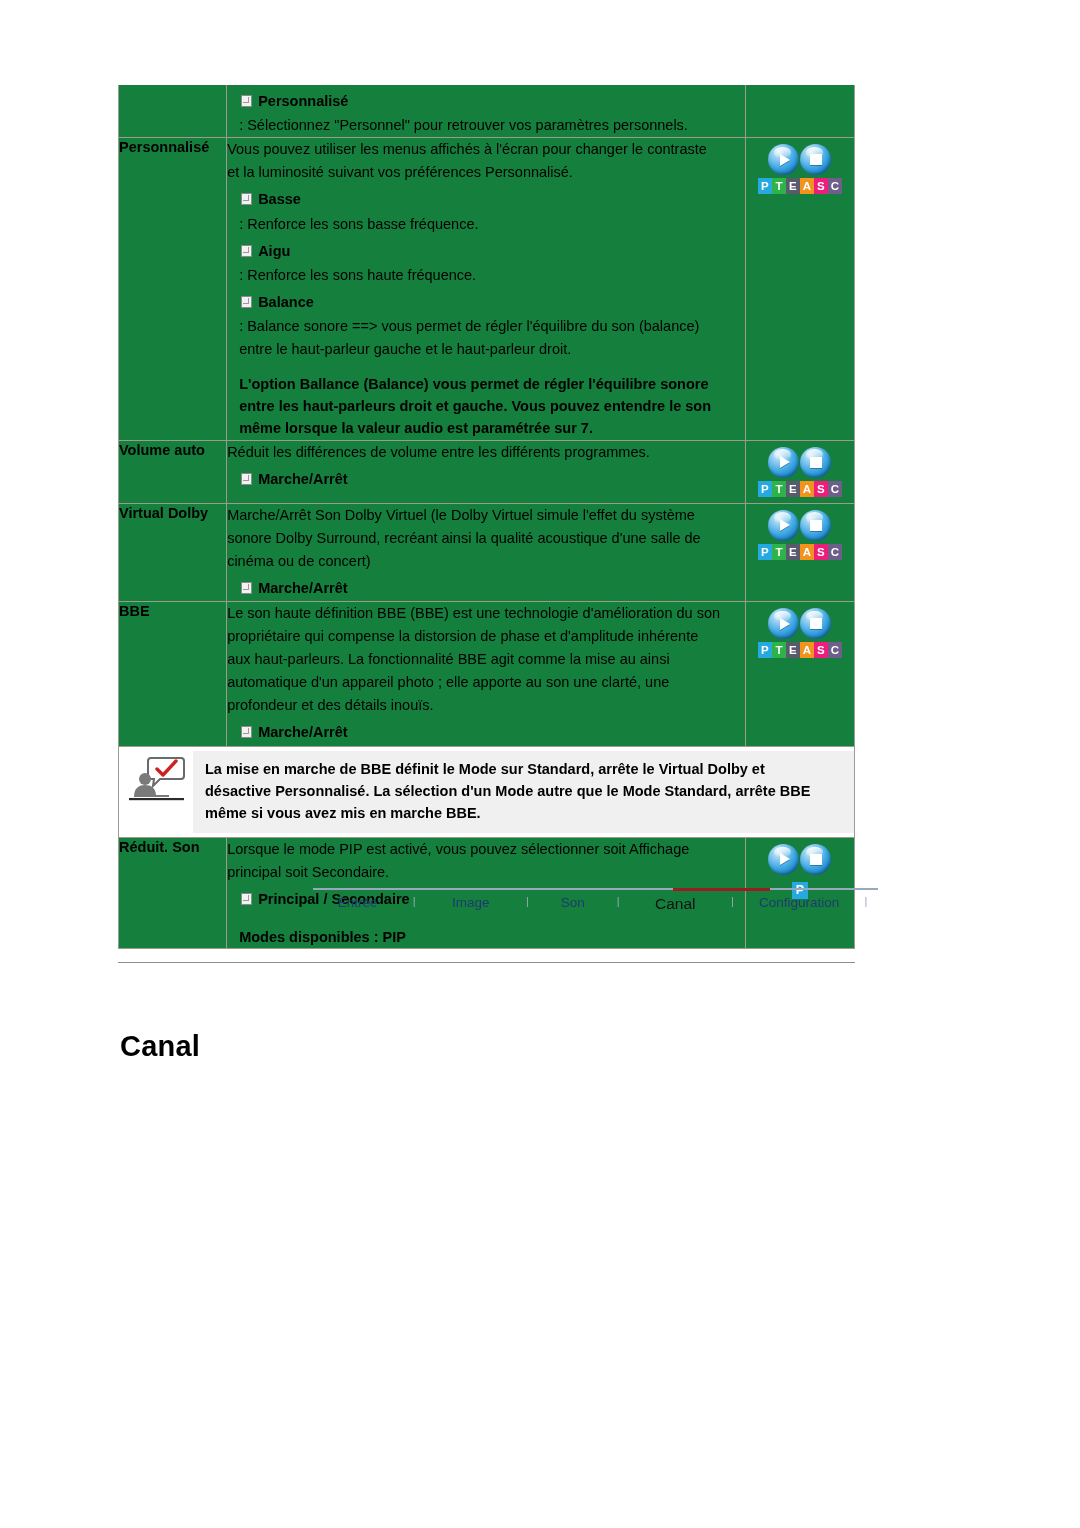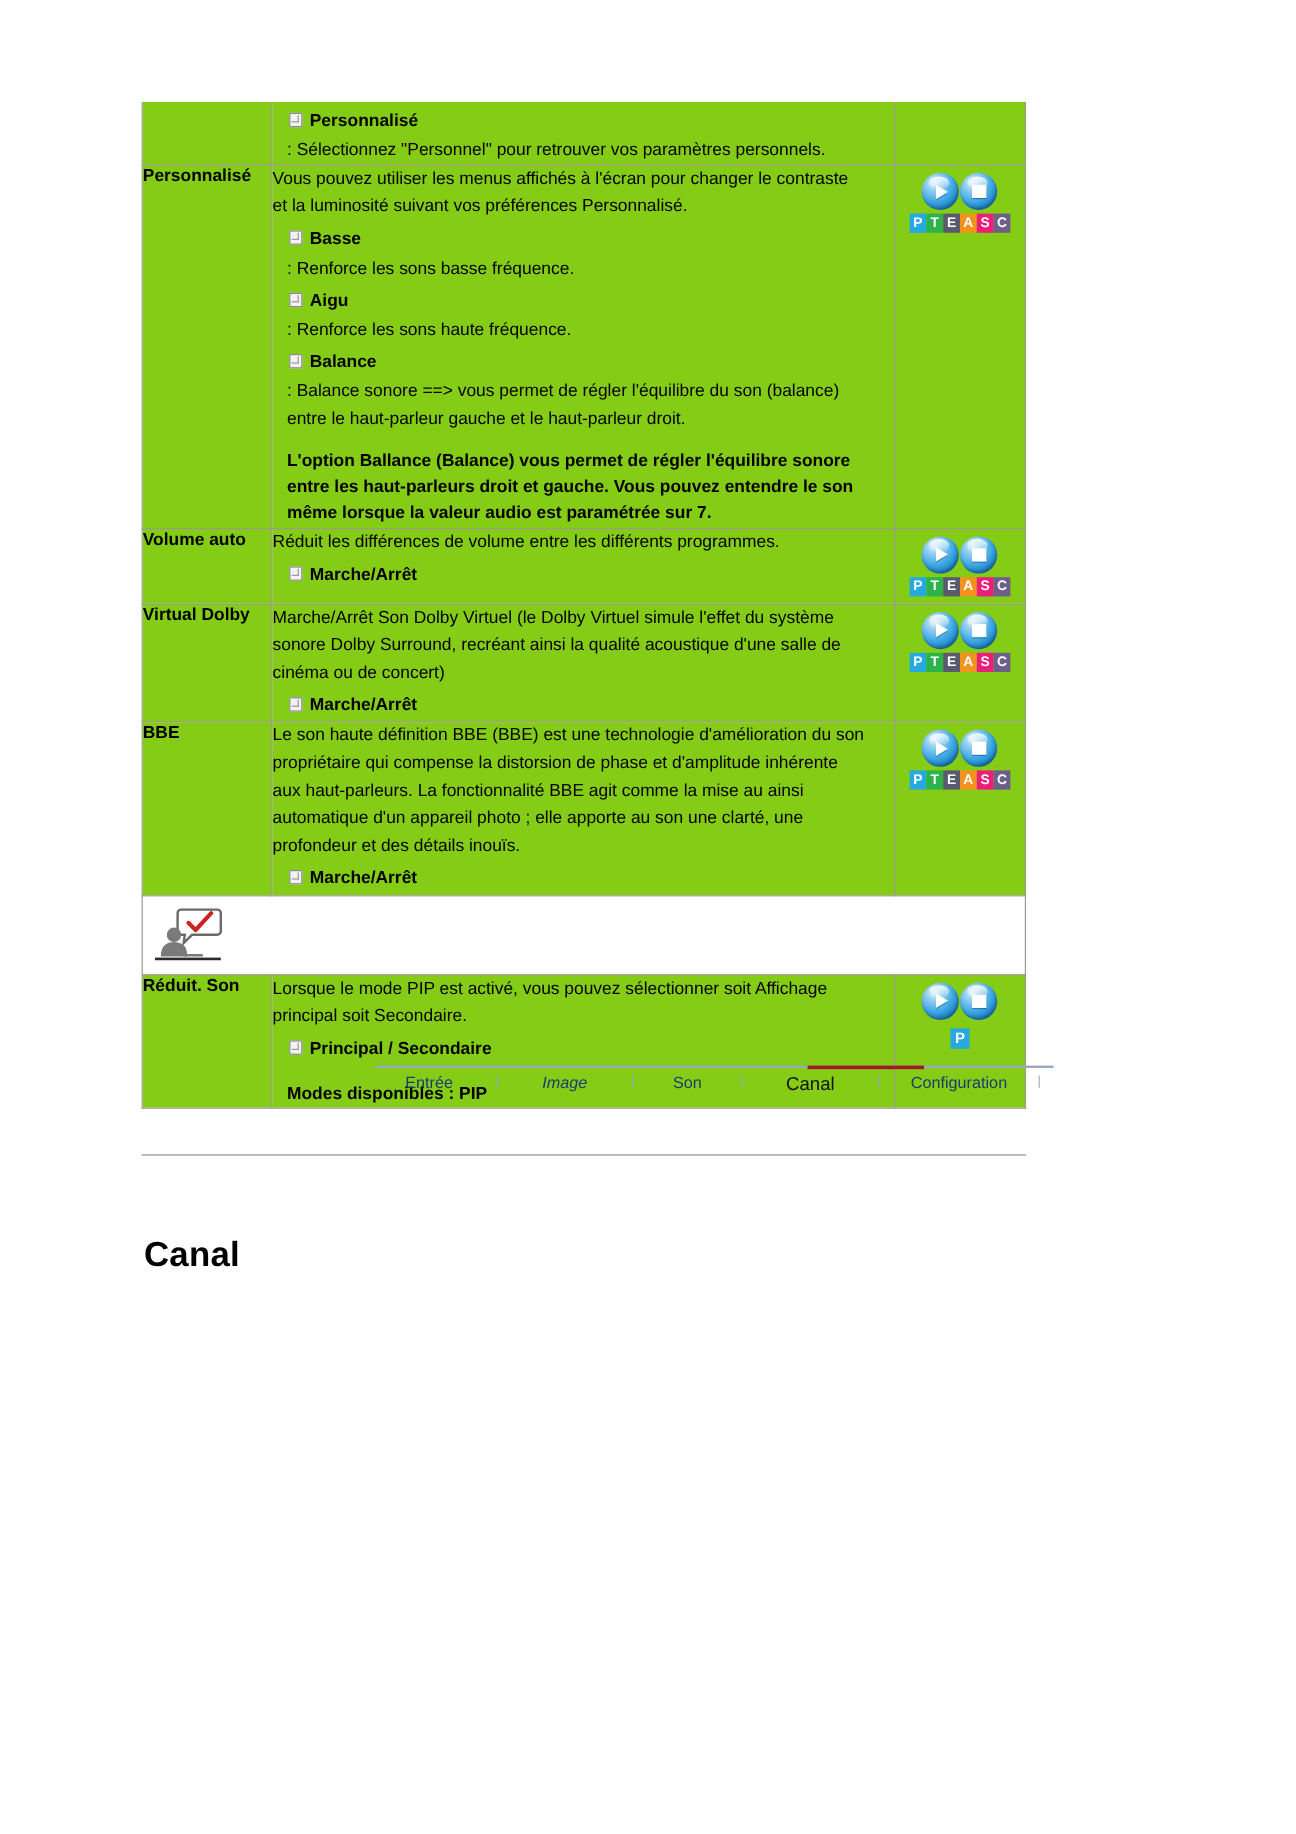--- a/index.html
+++ b/index.html
@@ -28,21 +28,21 @@
     left: 118px;
     top: 85px;
     width: 737px;
     border-collapse: collapse;
     table-layout: fixed;
   }
   .spec-table td {
     border: 1px solid #9b9b8e;
     vertical-align: top;
     padding: 0;
-    background: #84cc16;
+    background: #15803d;
   }
   .col-label { width: 108px; }
   .col-body  { width: 518px; }
   .col-icon  { width: 109px; }
 
   
   .no-top-border { border-top: none !important; }
 
   .label-cell {
     padding: 9px 8px 9px 4px;
@@ -251,21 +251,21 @@
   .nav-item.active {
     color: #121212;
     font-size: 15.5px;
   }
   .nav-sep {
     color: #9aa7bd;
     font-size: 11px;
     text-align: center;
   }
   .w-entree  { width: 96px; }
-  .w-image   { width: 96px; font-style: italic; }
+  .w-image   { width: 96px; }
   .w-son     { width: 72px; }
   .w-canal   { width: 97px; }
   .w-config  { width: 118px; }
   .w-sep     { width: 26px; }
 
   
   .section-rule {
     position: absolute;
     left: 118px;
     top: 962px;
@@ -462,20 +462,25 @@
               <path d="M28 14 L34 20 L47 6" fill="none" stroke="#cc2222" stroke-width="3.4" stroke-linecap="round" stroke-linejoin="round"></path>
 
               <circle cx="16" cy="24" r="6" fill="#7a7a7a"></circle>
 
               <path d="M5 42 C5 33 10 30 16 30 C22 30 27 33 27 41 L27 42 Z" fill="#7a7a7a"></path>
 
               <path d="M24 40 L40 40 L40 42 L24 42 Z" fill="#7a7a7a"></path>
 
               <rect x="0" y="43" width="55" height="2.2" fill="#2b2b2b"></rect>
             </svg>
+          </div>
+          <div class="note-text">
+            <div>La mise en marche de BBE définit le Mode sur Standard, arrête le Virtual Dolby et</div>
+            <div>désactive Personnalisé. La sélection d'un Mode autre que le Mode Standard, arrête BBE</div>
+            <div>même si vous avez mis en marche BBE.</div>
           </div>
         </div>
       </td>
     </tr>
 
     <tr>
       <td class="label-cell"><span>Réduit. Son</span></td>
       <td class="body-cell">
         <p>Lorsque le mode PIP est activé, vous pouvez sélectionner soit Affichage</p>
         <p>principal soit Secondaire.</p>

